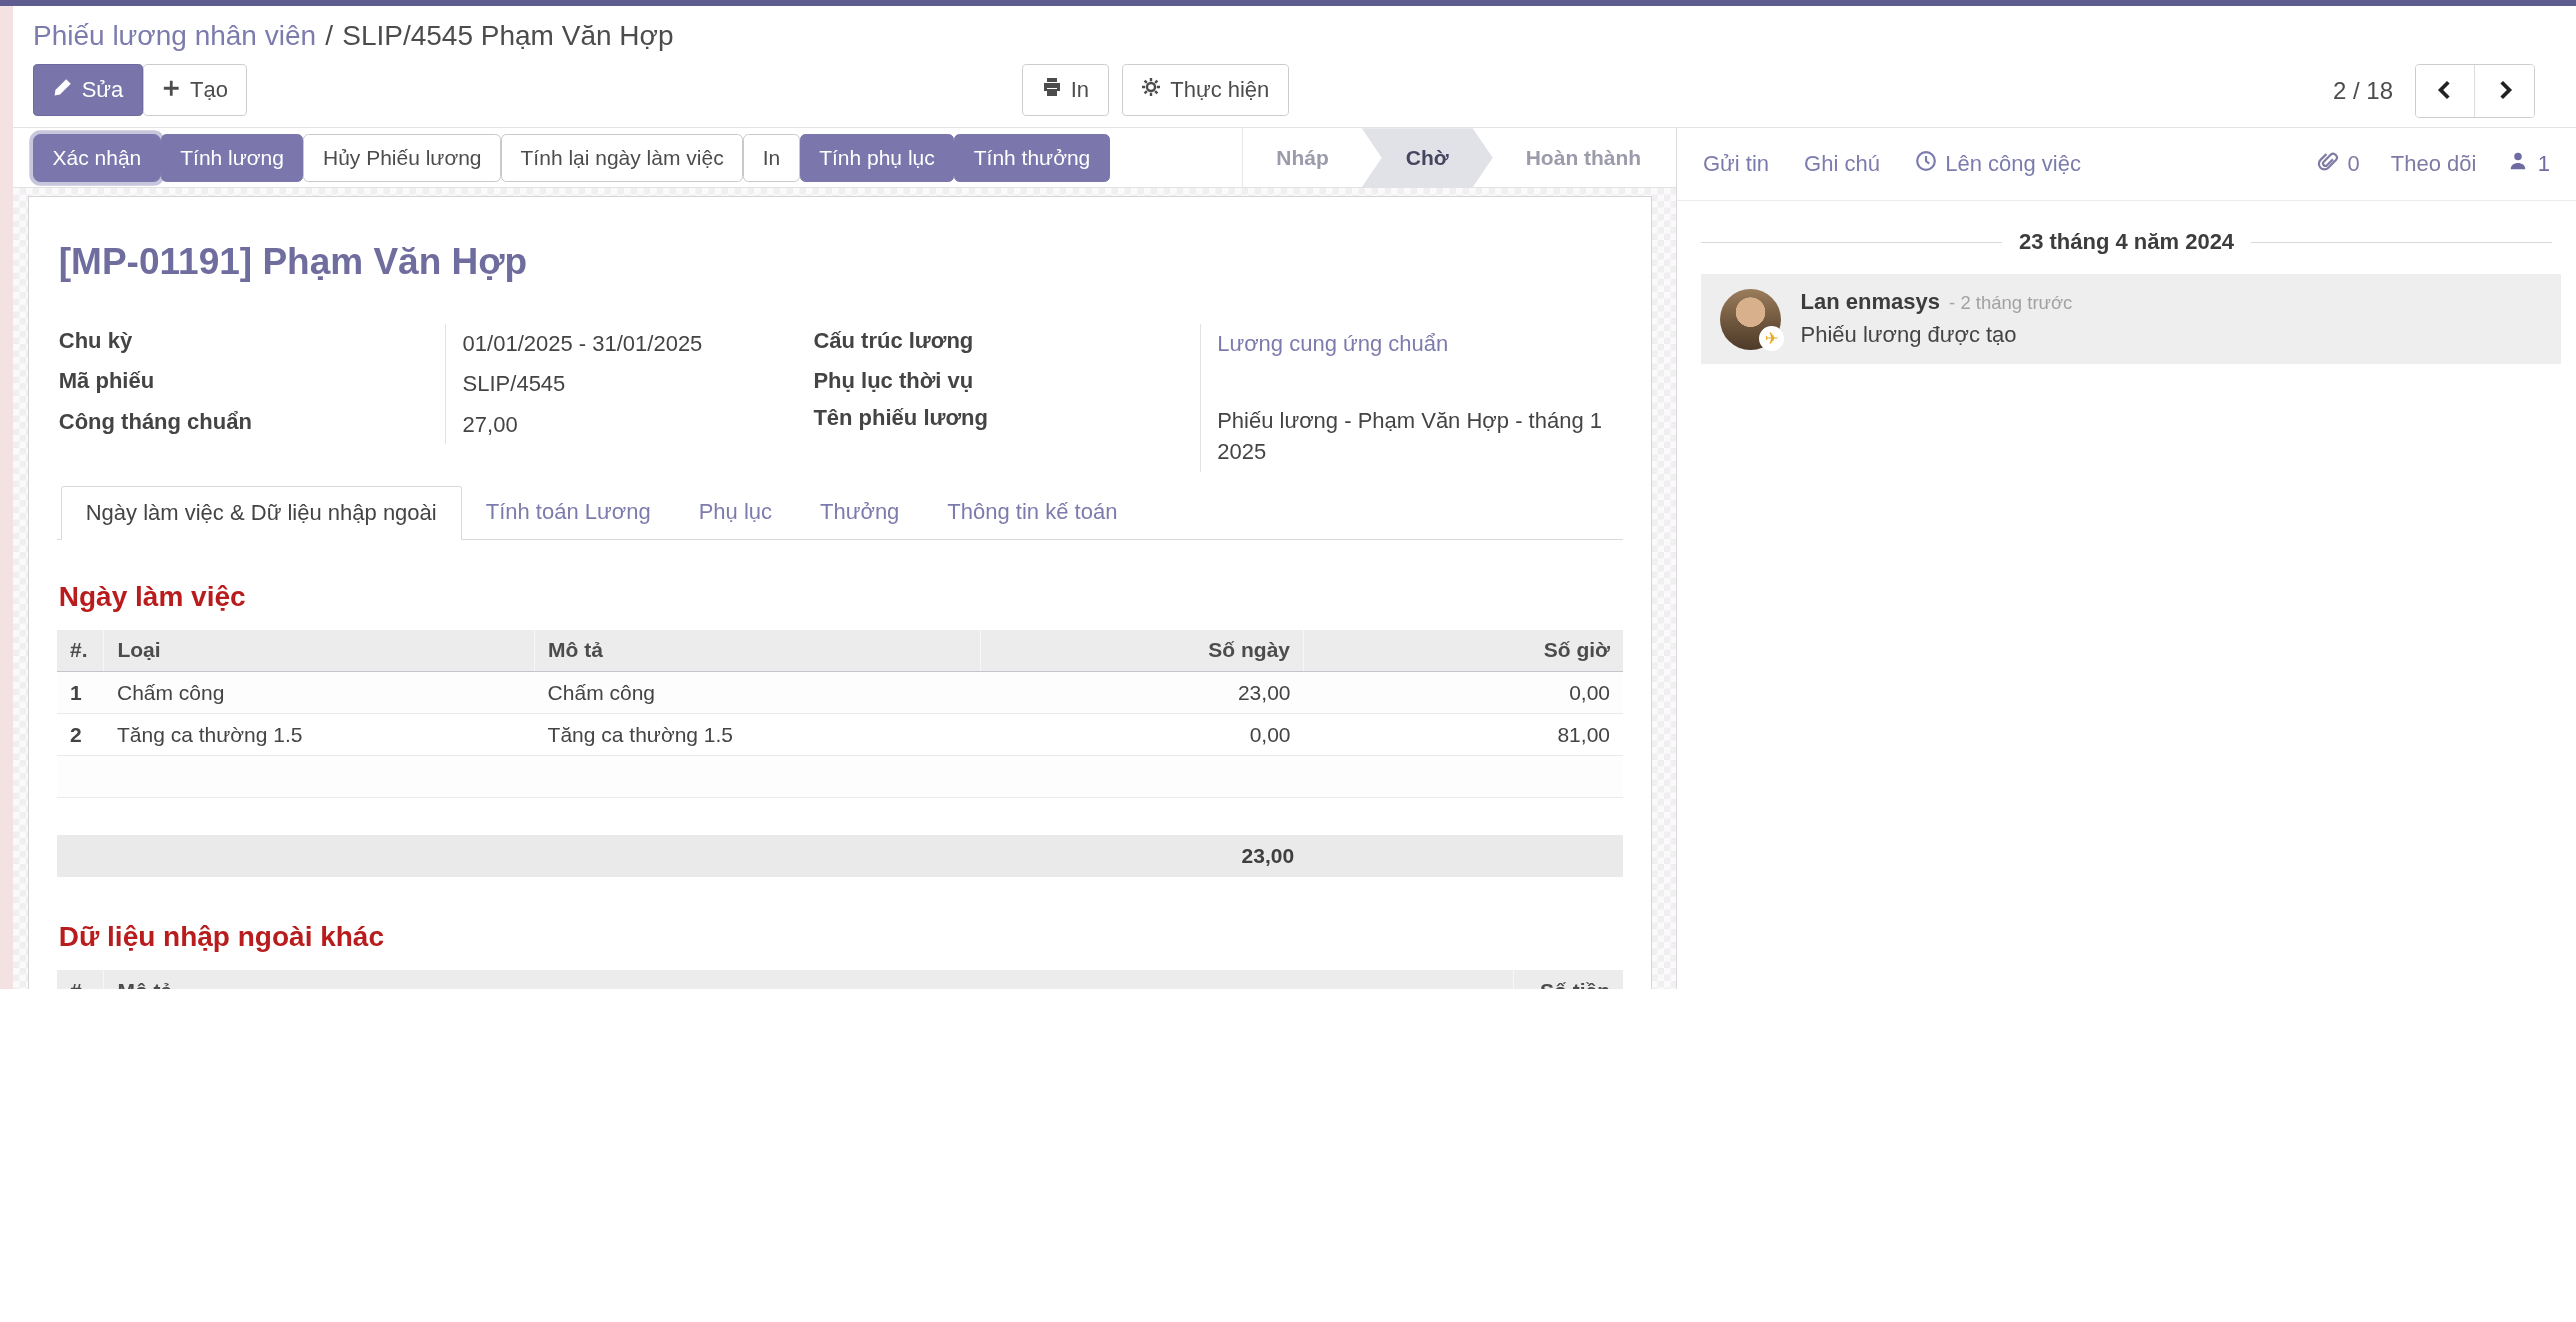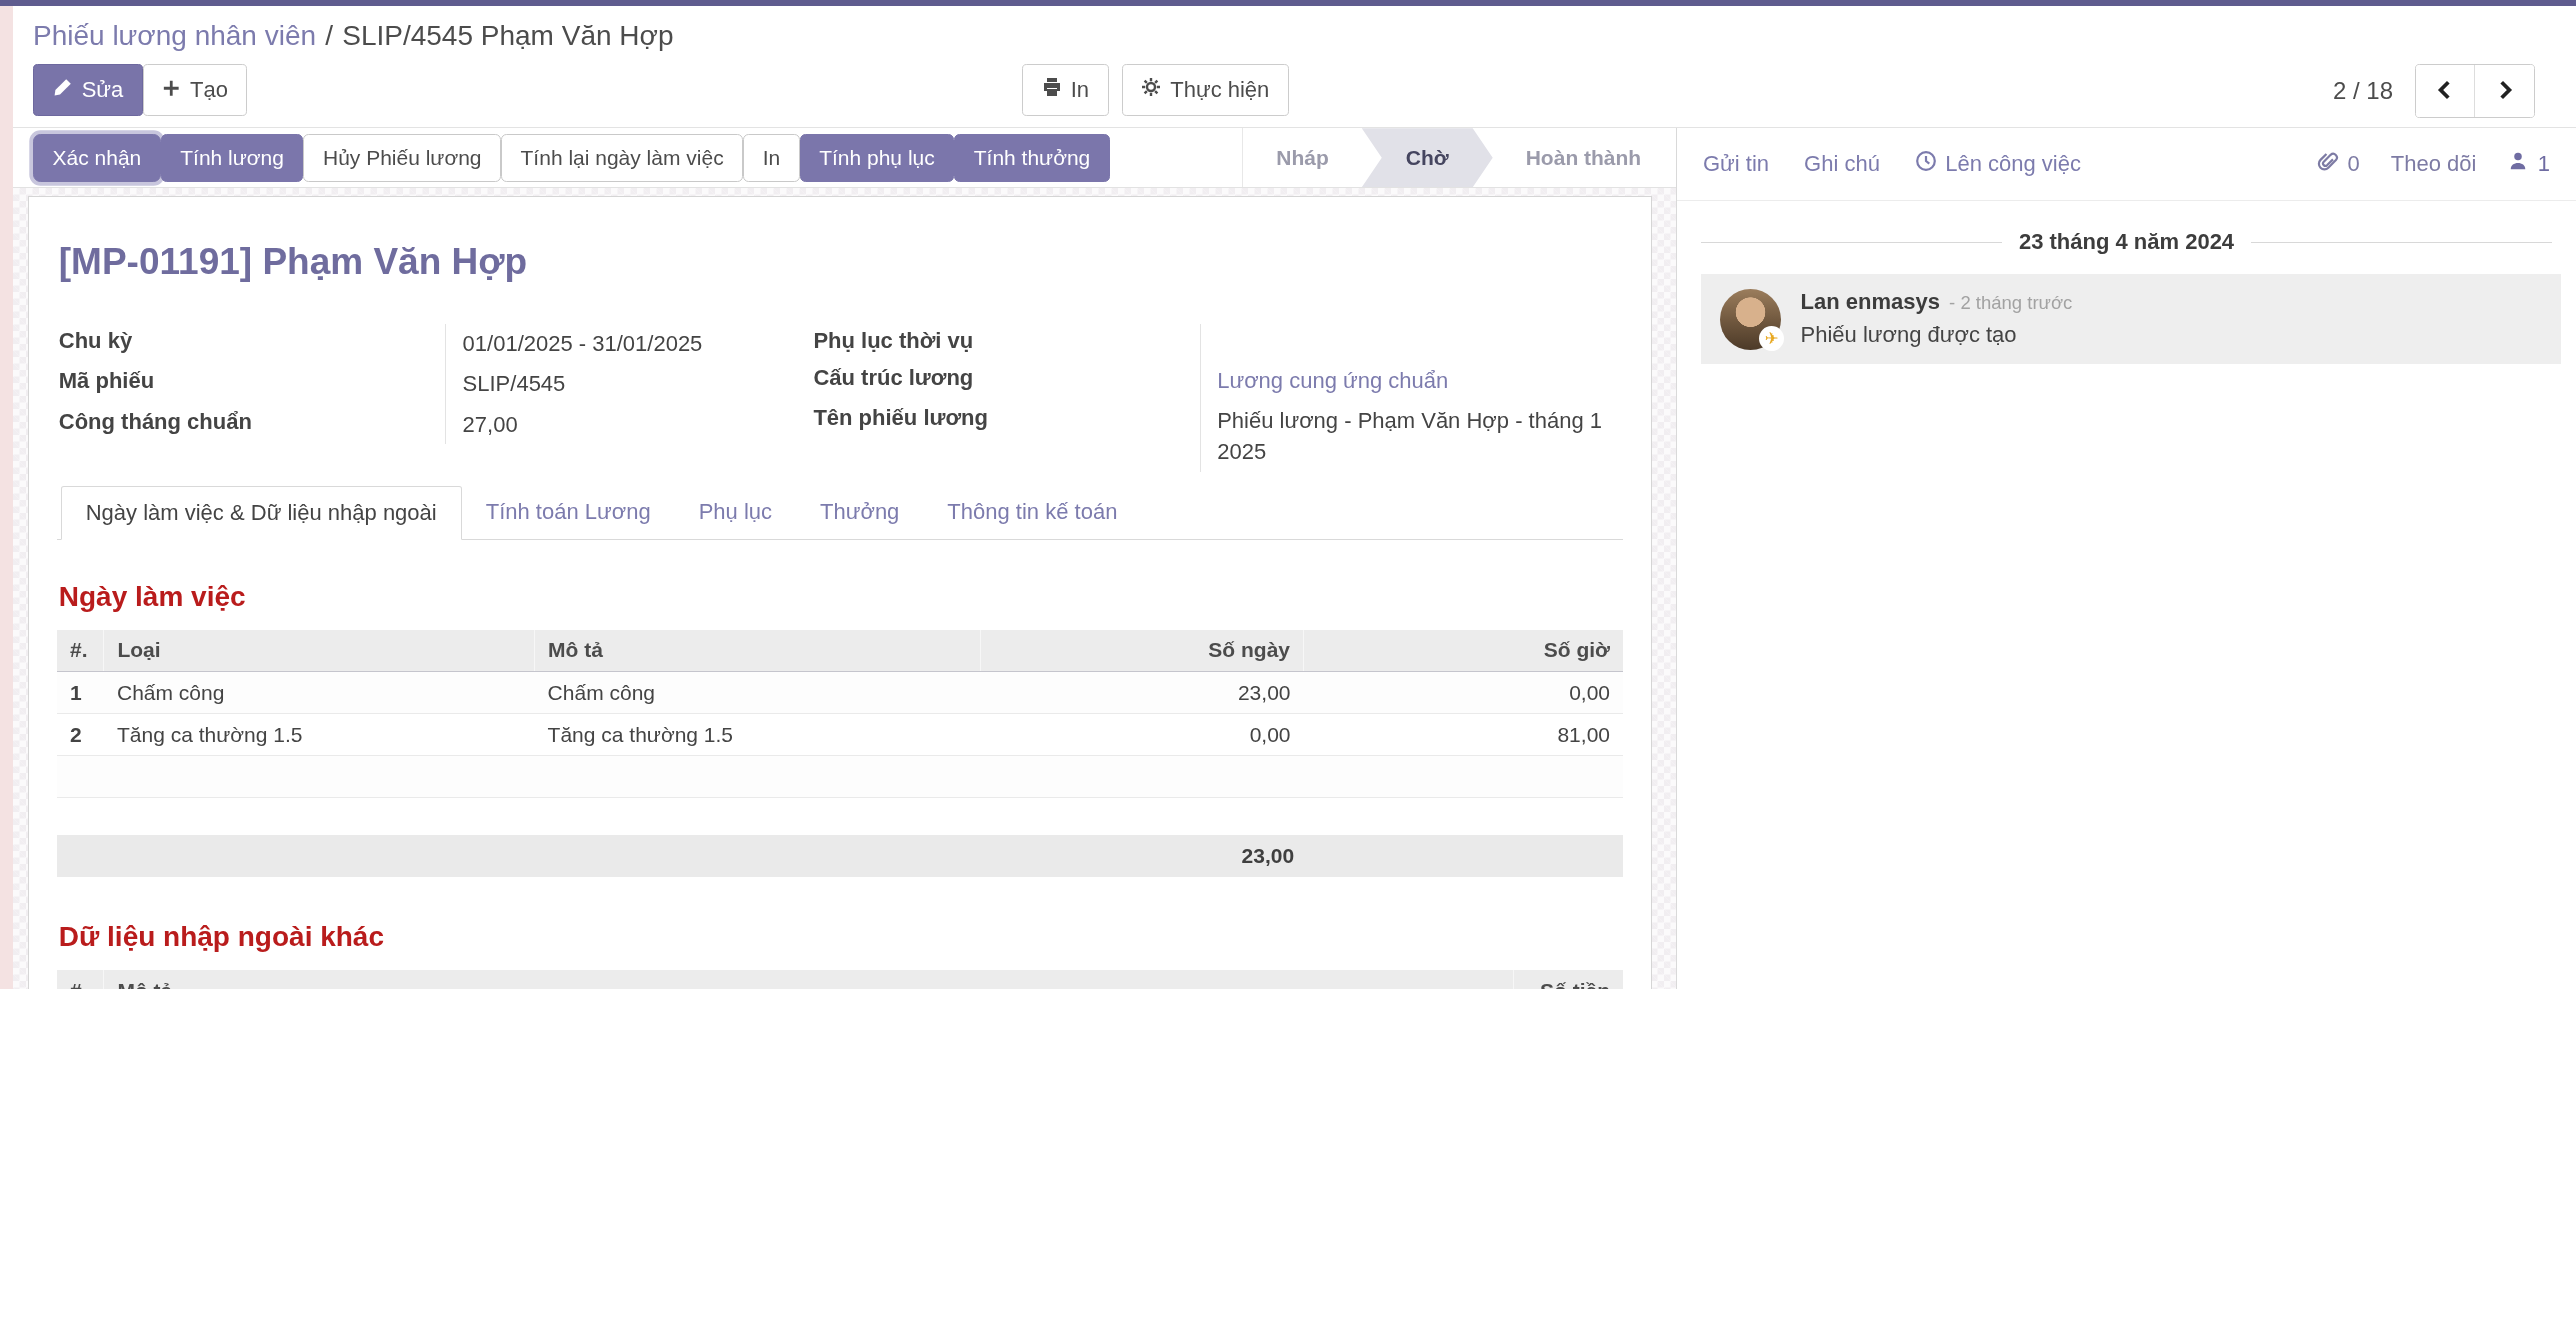--- a/index.html
+++ b/index.html
@@ -214,26 +214,26 @@
                 <div class="flabel">Mã phiếu</div>
                 <div class="fvalue">SLIP/4545</div>
               </div>
               <div class="frow">
                 <div class="flabel">Công tháng chuẩn</div>
                 <div class="fvalue">27,00</div>
               </div>
             </div>
             <div class="fgroup right">
               <div class="frow">
+                <div class="flabel">Cấu trúc lương</div>
+                <div class="fvalue link">Lương cung ứng chuẩn</div>
+              </div>
+              <div class="frow">
                 <div class="flabel">Phụ lục thời vụ</div>
                 <div class="fvalue"></div>
-              </div>
-              <div class="frow">
-                <div class="flabel">Cấu trúc lương</div>
-                <div class="fvalue link">Lương cung ứng chuẩn</div>
               </div>
               <div class="frow">
                 <div class="flabel">Tên phiếu lương</div>
                 <div class="fvalue">Phiếu lương - Phạm Văn Hợp - tháng 1 2025</div>
               </div>
             </div>
           </div>
 
           <div class="tabs">
             <div class="tab active">Ngày làm việc &amp; Dữ liệu nhập ngoài</div>

